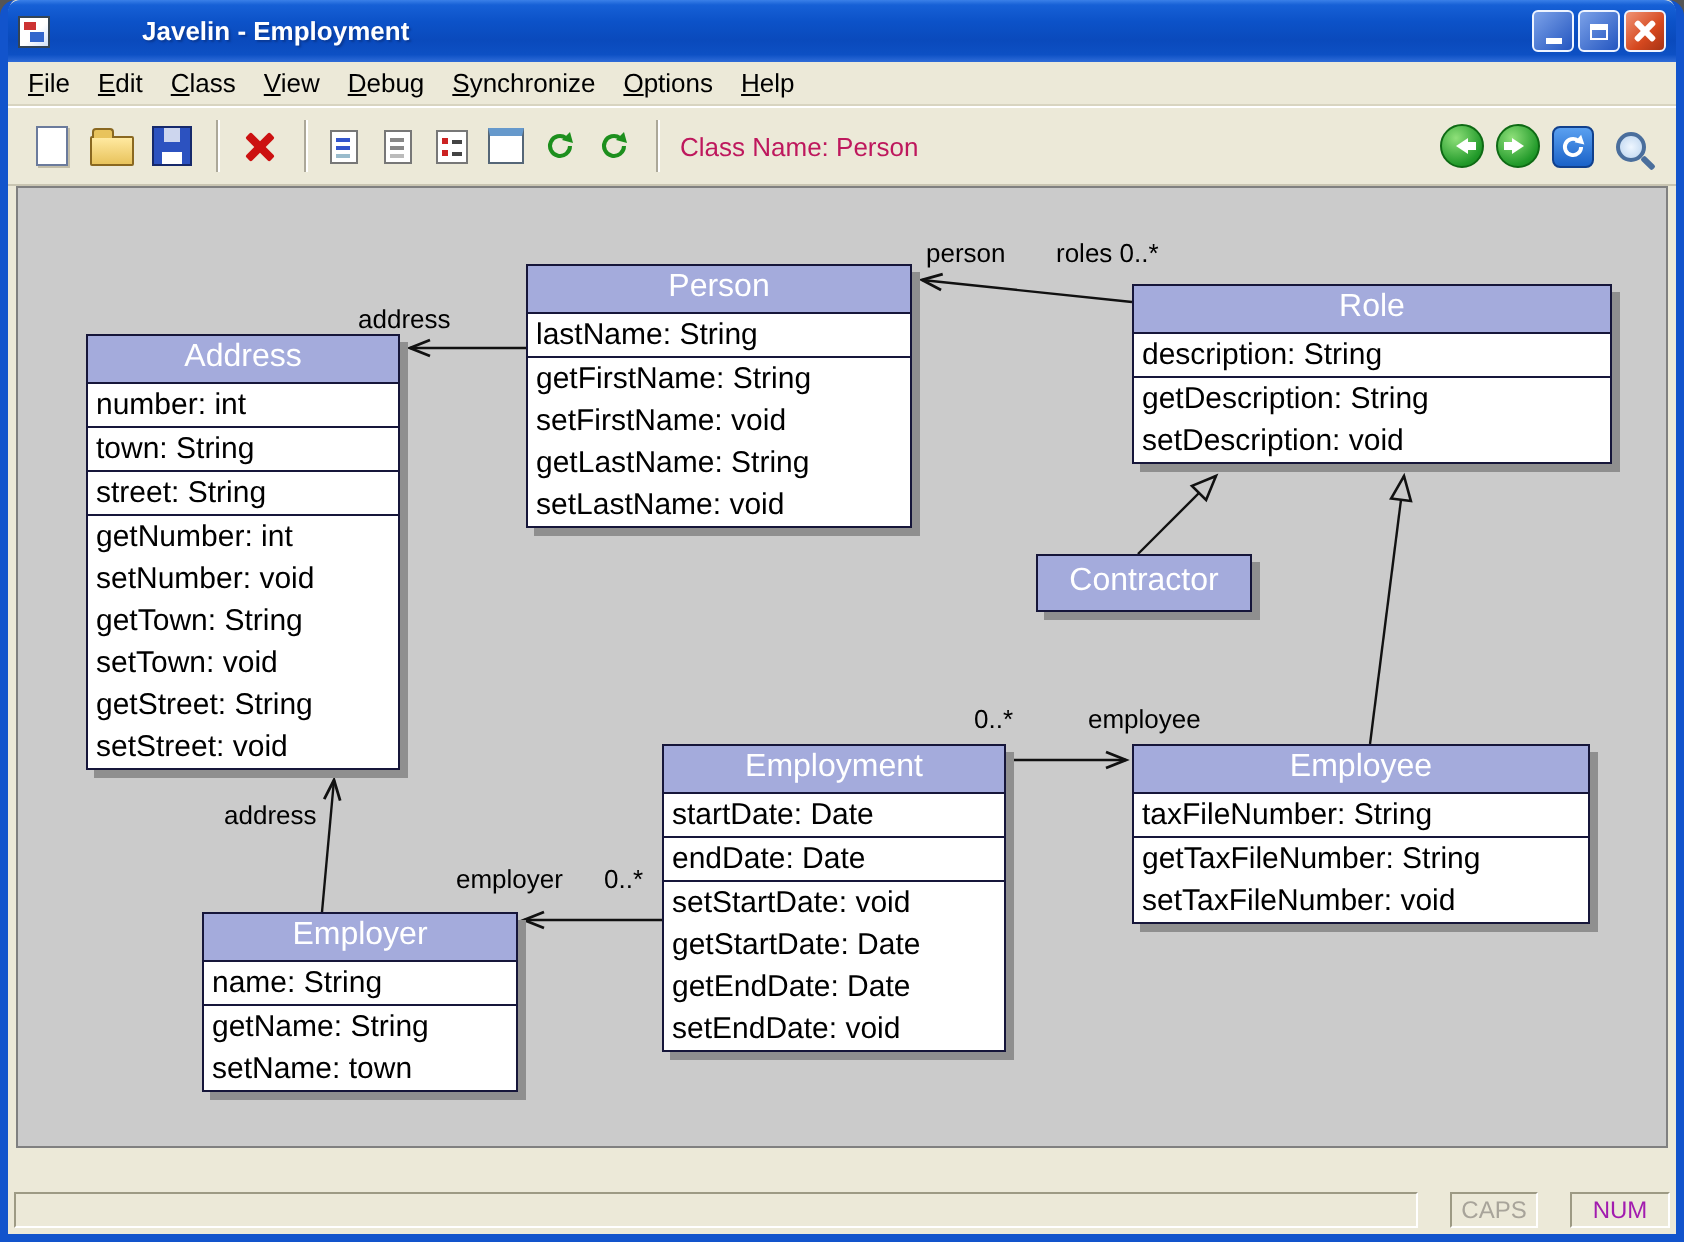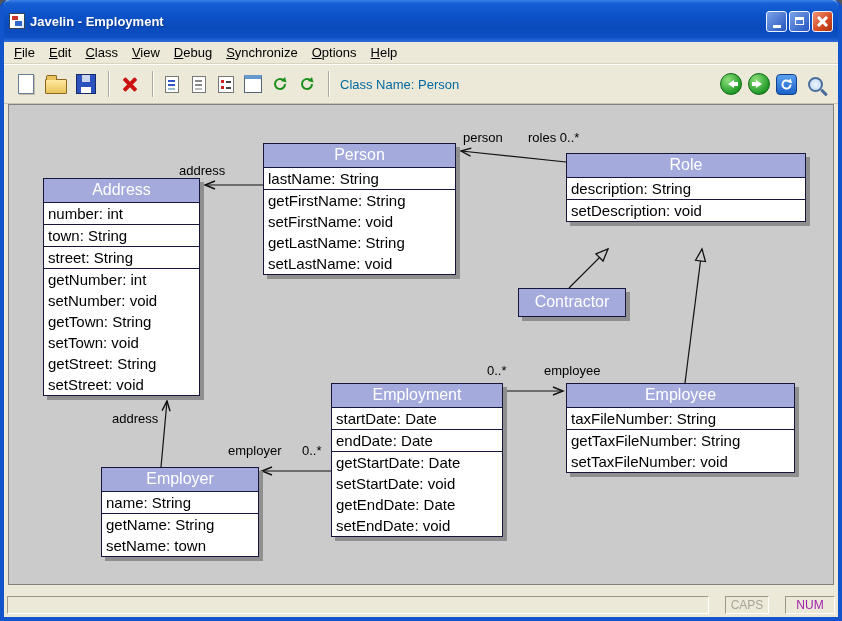--- a/index.html
+++ b/index.html
@@ -10,23 +10,24 @@
   }
   .window {
     position:absolute; inset:0;
     background:#ece9d8;
     border-left:4px solid #1254cc; border-right:4px solid #1254cc; border-bottom:4px solid #1254cc;
     border-radius:8px 8px 0 0;
     box-sizing:border-box;
   }
   
   .titlebar {
-    height:42px; display:flex; align-items:center; padding:0 5px;
+    height:31px; display:flex; align-items:center; padding:0 5px;
     background:linear-gradient(180deg,#3a80e8 0%,#1660d6 8%,#0c52c8 35%,#0a4abc 65%,#0d50c4 88%,#2f6cd8 100%);
     border-radius:6px 6px 0 0;
+    gap:41px;
   }
   .app-icon { width:16px; height:16px; background:linear-gradient(135deg,#fff 55%,#cfe0f8); border:1px solid #345; position:relative; box-sizing:border-box; }
   .app-icon::before { content:""; position:absolute; left:2px; top:2px; width:6px; height:4px; background:#c33; }
   .app-icon::after { content:""; position:absolute; right:2px; bottom:2px; width:7px; height:5px; background:#36c; }
   .title-text { color:#fff; font-weight:bold; font-size:13px; margin-left:5px; text-shadow:1px 1px 1px #0a3a96; }
   .winbtns { margin-left:auto; display:flex; gap:2px; }
   .winbtn {
     width:21px; height:21px; border:1px solid #eef4ff; border-radius:3px;
     display:flex; align-items:center; justify-content:center; box-sizing:border-box;
     background:linear-gradient(135deg,#7ba1e8,#2456c0);
@@ -67,21 +68,21 @@
   .navcircle { width:22px; height:22px; border-radius:50%; border:1px solid #0e6a14; box-sizing:border-box;
     background:radial-gradient(circle at 35% 30%, #8fe07a, #229a2a 70%, #117a18);
     display:flex; align-items:center; justify-content:center; }
   .nav-back::before { content:""; width:0; height:0; border:4px solid transparent; border-right:6px solid #fff; margin-right:-1px; }
   .nav-back::after { content:""; width:5px; height:4px; background:#fff; }
   .nav-fwd::before { content:""; width:5px; height:4px; background:#fff; }
   .nav-fwd::after { content:""; width:0; height:0; border:4px solid transparent; border-left:6px solid #fff; margin-left:-1px; }
   .ic-sync-blue { width:21px; height:21px; border-radius:4px; border:1px solid #11408c; background:linear-gradient(#5aa0f0,#1a62c8); display:flex; align-items:center; justify-content:center; box-sizing:border-box; }
   .ic-zoom { position:relative; width:11px; height:11px; border:2px solid #4a6e9c; border-radius:50%; background:radial-gradient(#eef6ff,#bcd4ee); }
   .ic-zoom::after { content:""; position:absolute; width:8px; height:3px; background:#4a6e9c; transform:rotate(45deg); right:-7px; bottom:-4px; border-radius:1px; }
-  .class-name-label { font-size:13px; color:#0369a1; margin-left:4px; white-space:nowrap; }
+  .class-name-label { font-size:13px; color:#be185d; margin-left:4px; white-space:nowrap; }
   .toolbar-right { margin-left:auto; display:flex; align-items:center; gap:6px; }
   
   .canvas {
     position:relative; margin:0 4px; height:481px;
     background:#cbcbcb; border:1px solid #808080; box-sizing:border-box; overflow:hidden;
   }
   .connectors { position:absolute; left:0; top:0; z-index:0; }
   .connectors line { stroke:#111; stroke-width:1.2; }
   .uml-class {
     position:absolute; z-index:1; background:#fff;
@@ -242,37 +243,38 @@
         <div class="uml-row">setStreet: void</div>
       </div>
     </div>
 
     <div class="uml-class" style="left:557px;top:48px;width:240px;">
       <div class="uml-title">Role</div>
       <div class="attrs">
         <div class="uml-row">description: String</div>
       </div>
       <div class="methods">
+        <div class="uml-row">getDescription: String</div>
         <div class="uml-row">setDescription: void</div>
       </div>
     </div>
 
     <div class="uml-class title-only" style="left:509px;top:183px;width:108px;">
       <div class="uml-title">Contractor</div>
     </div>
 
     <div class="uml-class" style="left:322px;top:278px;width:172px;">
       <div class="uml-title">Employment</div>
       <div class="attrs">
         <div class="uml-row">startDate: Date</div>
         <div class="uml-row">endDate: Date</div>
       </div>
       <div class="methods">
+        <div class="uml-row">setStartDate: void</div>
         <div class="uml-row">getStartDate: Date</div>
-        <div class="uml-row">setStartDate: void</div>
         <div class="uml-row">getEndDate: Date</div>
         <div class="uml-row">setEndDate: void</div>
       </div>
     </div>
 
     <div class="uml-class" style="left:557px;top:278px;width:229px;">
       <div class="uml-title">Employee</div>
       <div class="attrs">
         <div class="uml-row">taxFileNumber: String</div>
       </div>

